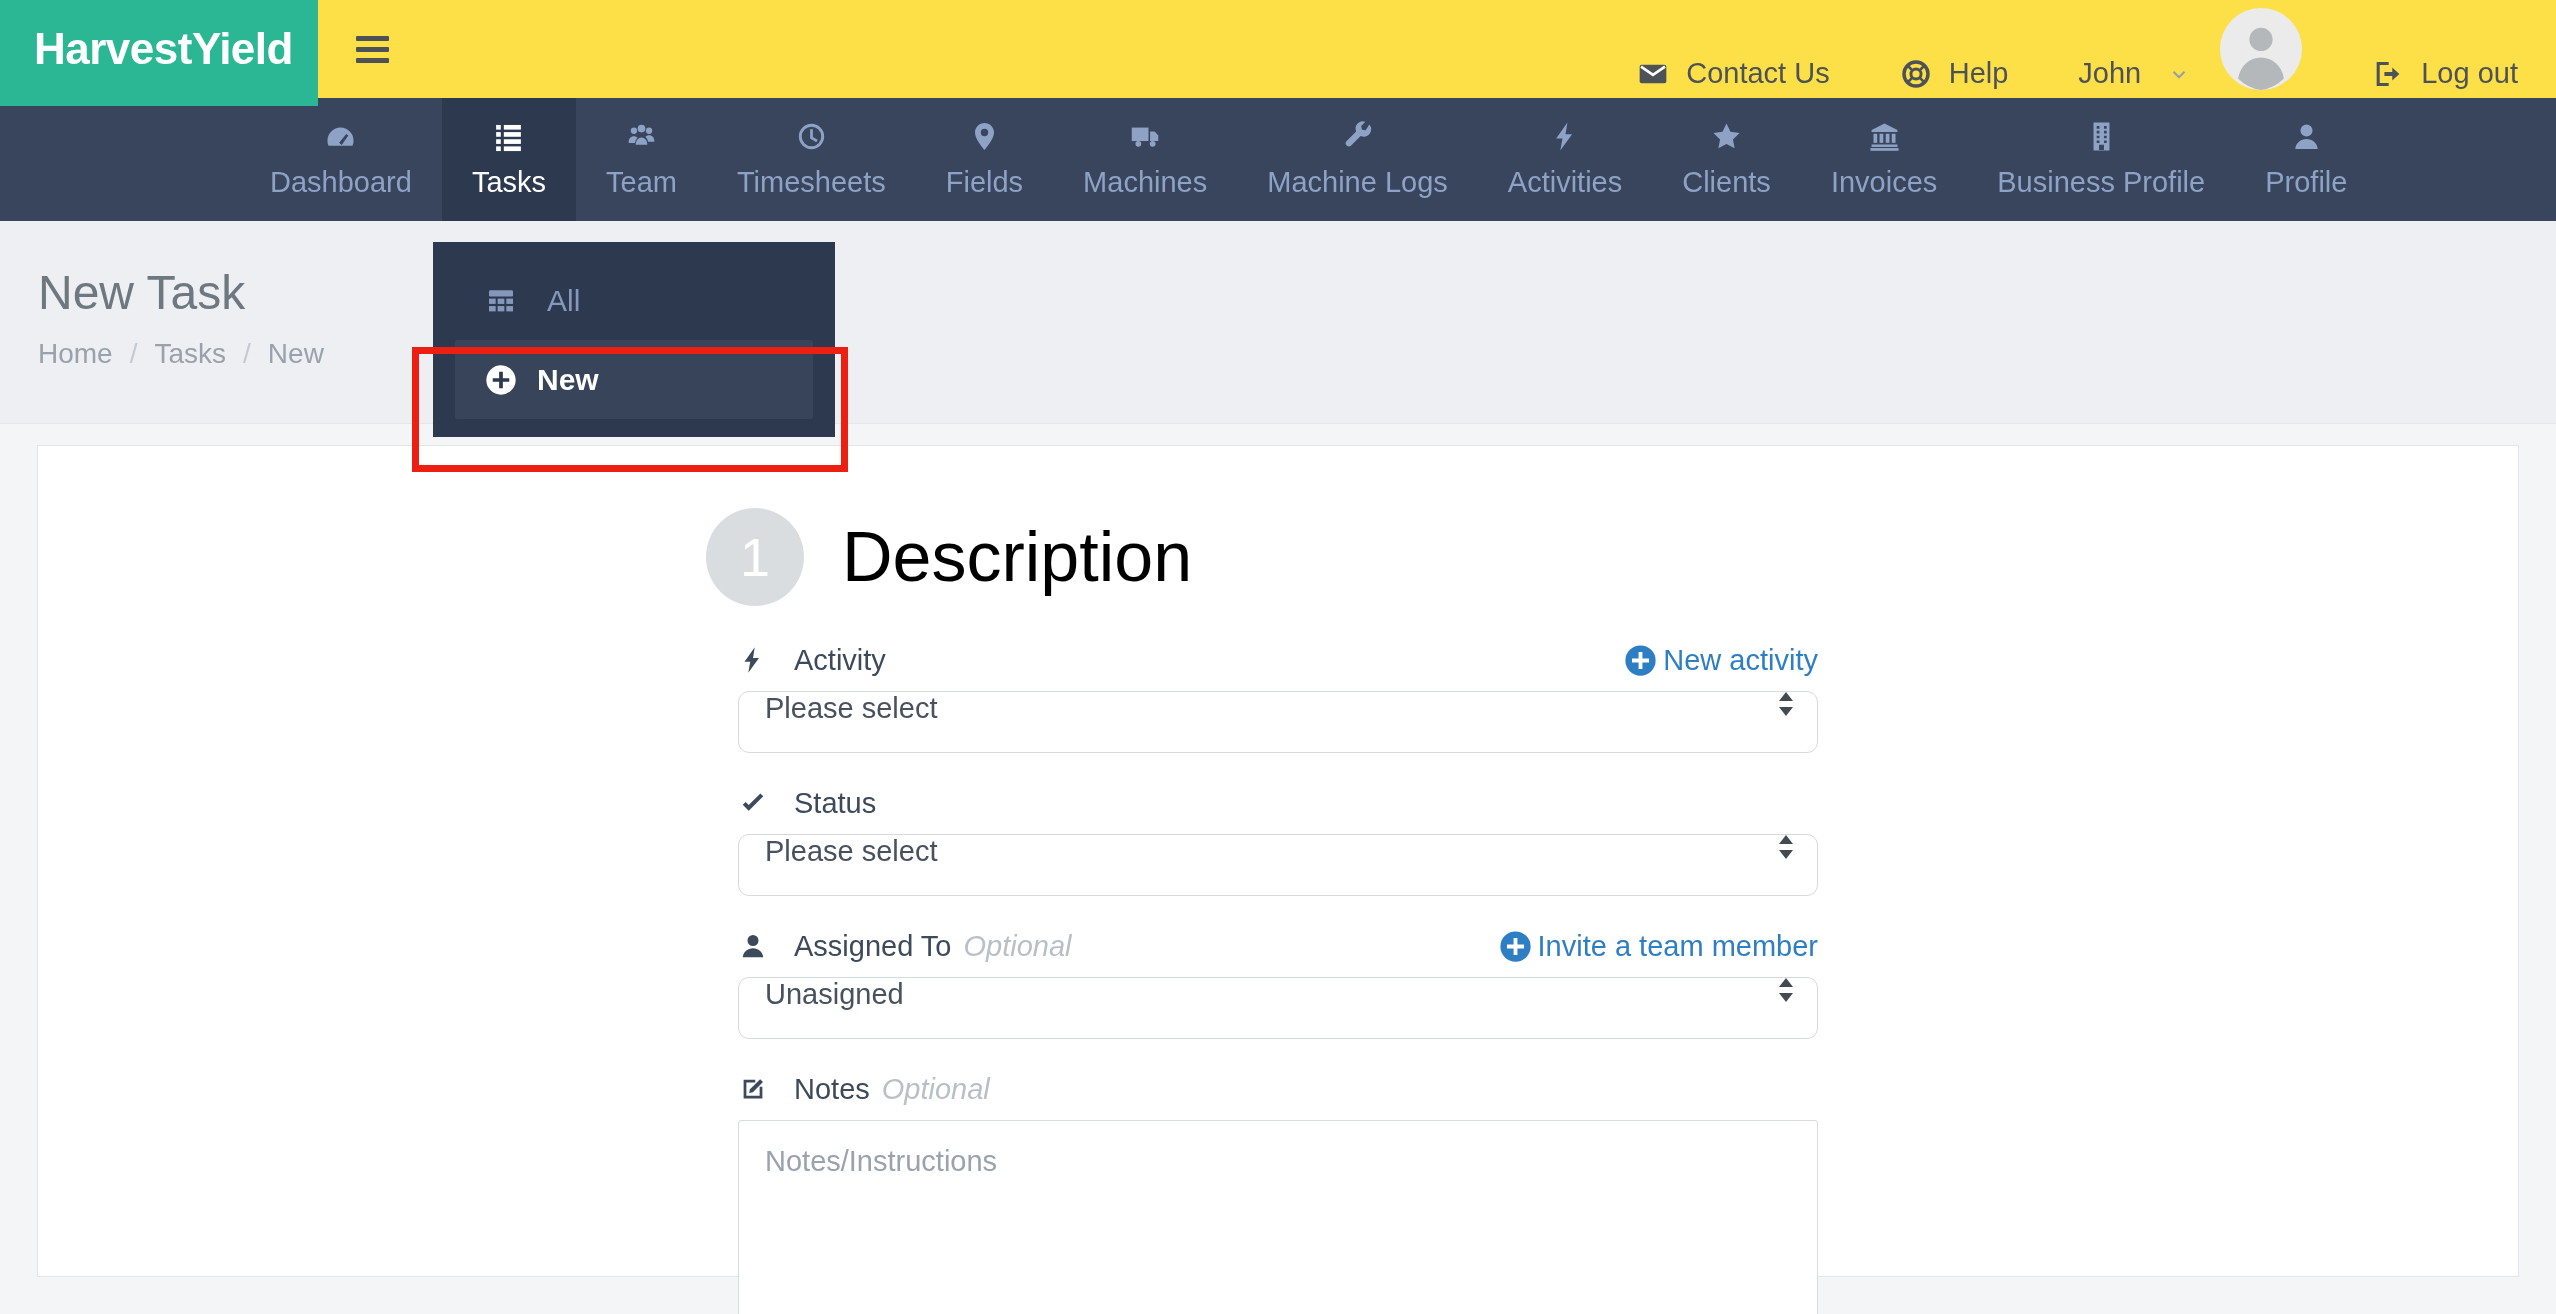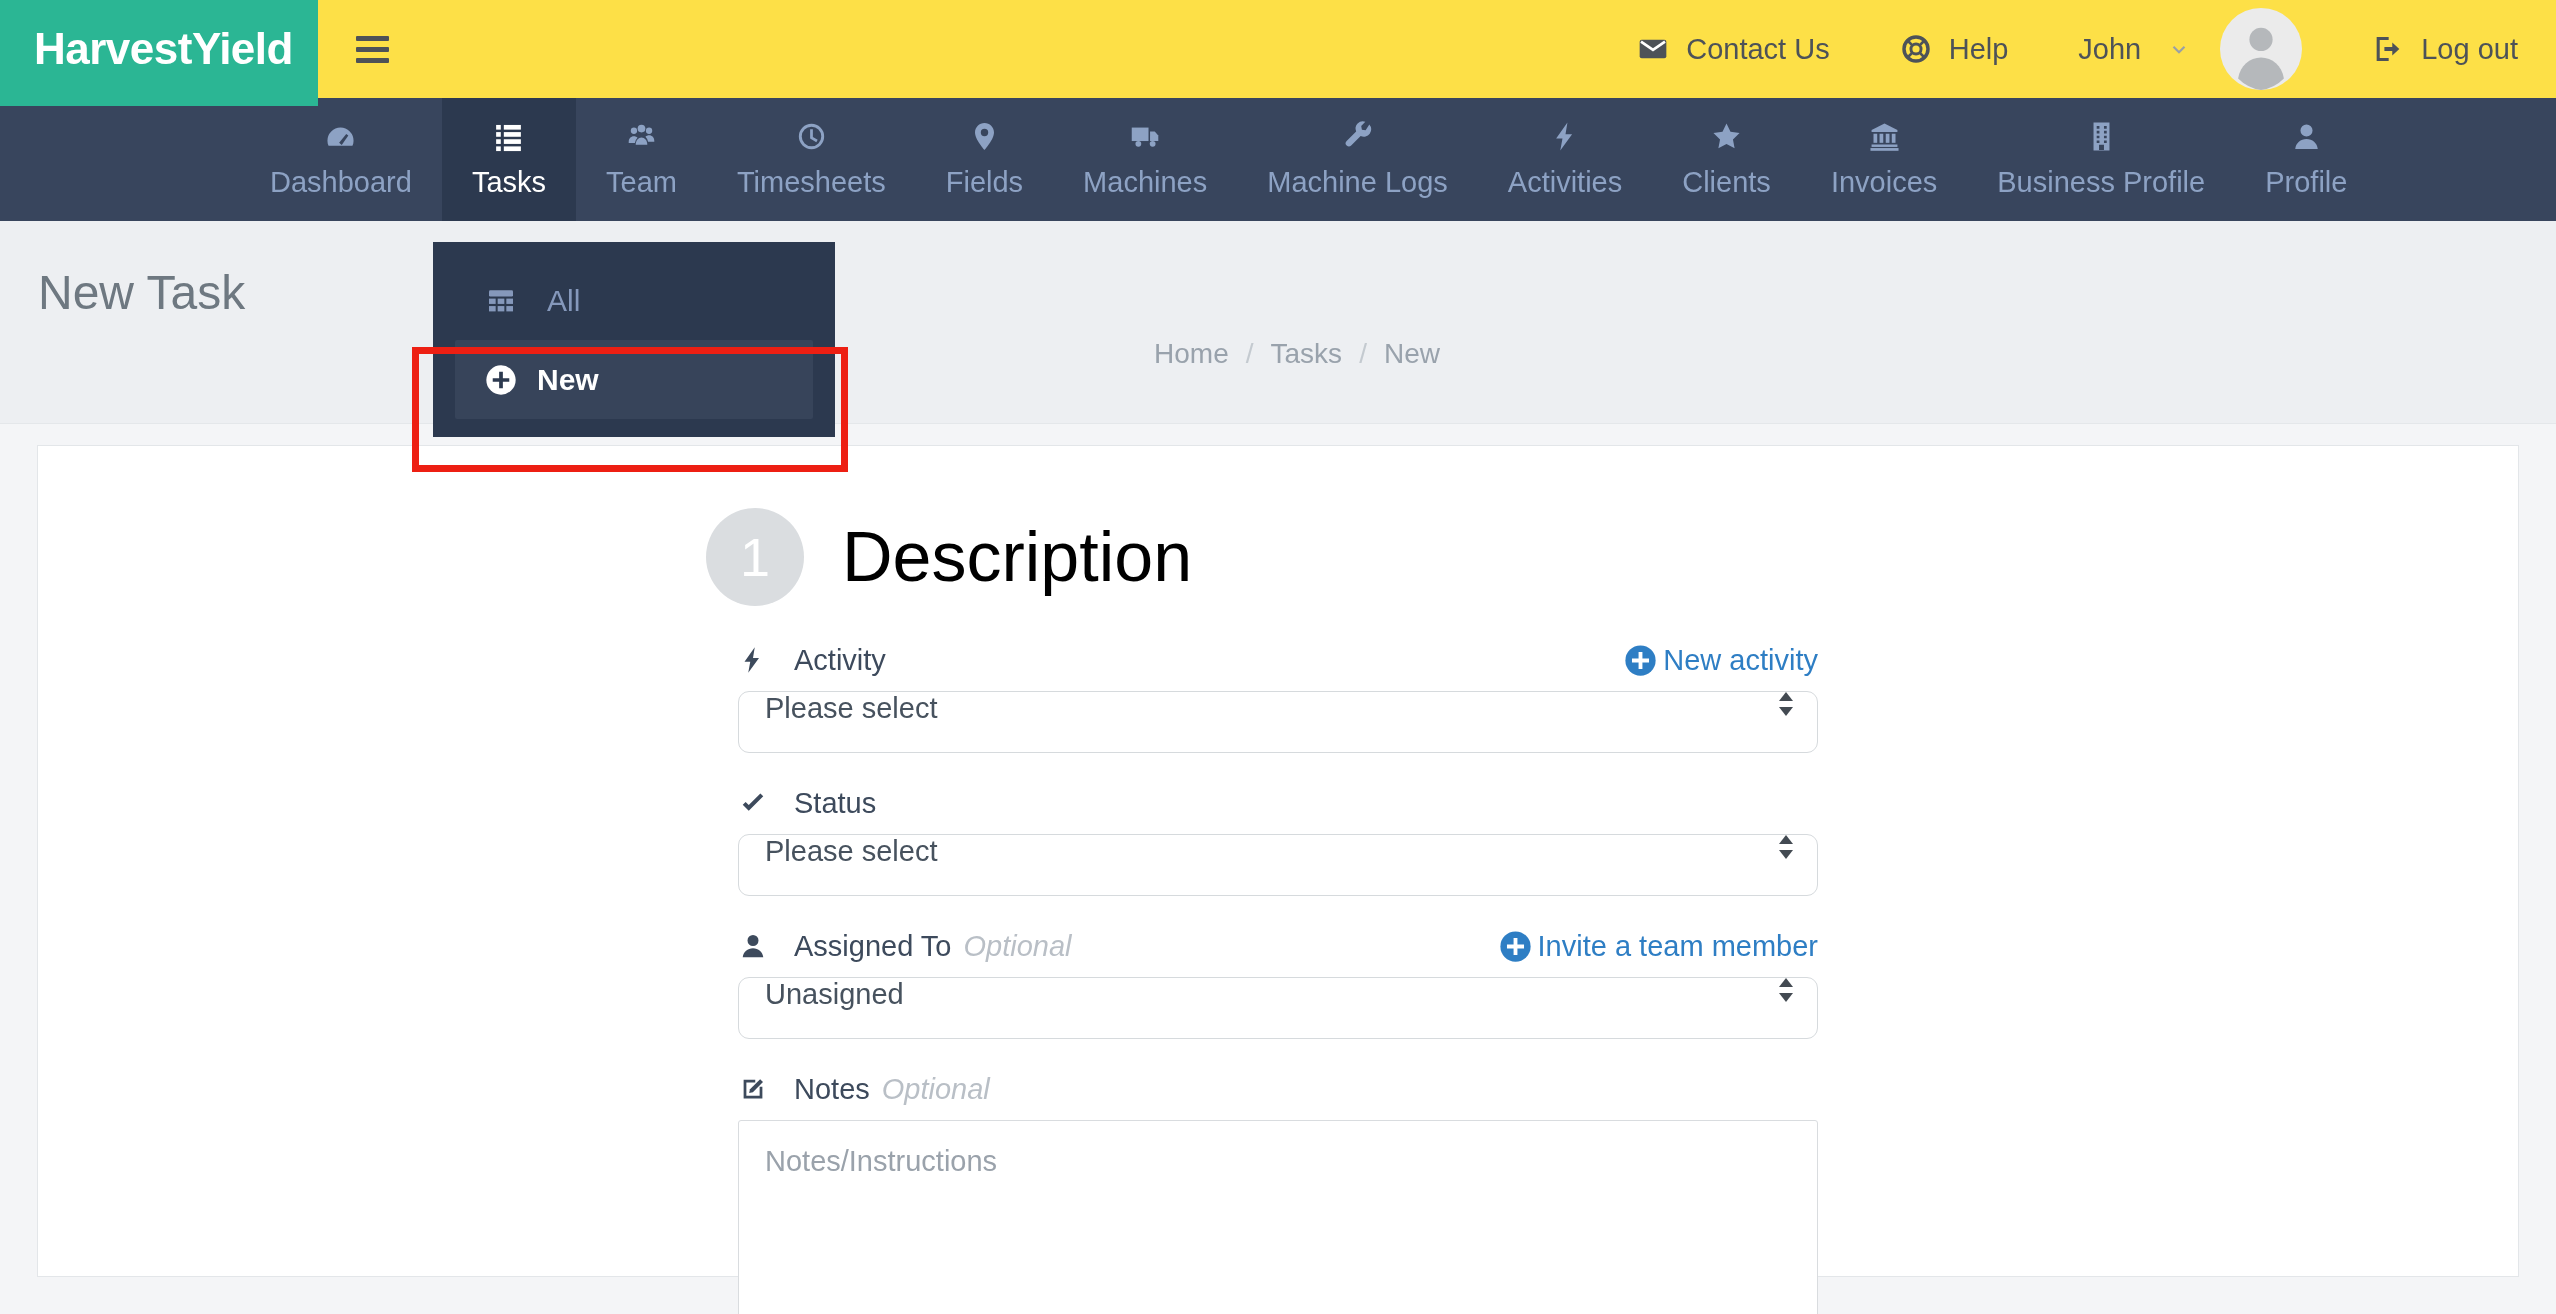--- a/index.html
+++ b/index.html
@@ -14,21 +14,21 @@
   
   .topbar { height: 98px; background: #fde047; display: flex; align-items: center; }
   .brand {
     width: 318px; height: 113px; background: #2bb694; color: #fff;
     display: flex; align-items: center; padding-left: 34px;
     font-size: 44px; font-weight: bold; letter-spacing: -0.5px;
   }
   .hamburger { margin-left: 38px; display: flex; flex-direction: column; gap: 6px; cursor: pointer; }
   .hamburger span { width: 33px; height: 5px; background: #4e5257; border-radius: 1px; }
   .topbar-right {
-    margin-left: auto; display: flex; align-items: center;
+    margin-left: auto; display: flex; align-items: flex-end;
     padding-right: 38px; font-size: 29px; color: #4d5258;
   }
   .tb-item { display: flex; align-items: center; gap: 17px; margin-left: 70px; cursor: pointer; }
   .tb-item svg { width: 32px; height: 32px; }
   .tb-user { gap: 27px; }
   .avatar { width: 82px; height: 82px; margin-left: 30px; cursor: pointer; }
 
   
   .navbar { height: 123px; background: #38455d; display: flex; padding-left: 240px; }
   .nav-item {
@@ -56,21 +56,21 @@
 
   
   .annotation-box {
     position: absolute; left: 412px; top: 347px; width: 436px; height: 125px;
     border: 7px solid #ed1f13; z-index: 20; pointer-events: none;
   }
 
   
   .page-header { height: 202px; background: #edeff2; padding: 44px 0 0 38px; }
   .page-title { font-size: 48px; color: #6e7881; font-weight: 400; }
-  .breadcrumb { margin-top: 18px; font-size: 28px; color: #99a2ac; display: flex; gap: 17px; align-items: center; justify-content: center; }
+  .breadcrumb { margin-top: 18px; font-size: 28px; color: #99a2ac; display: flex; gap: 17px; align-items: center; }
   .breadcrumb .sep { color: #c4cad0; }
   .breadcrumb .crumb-link { cursor: pointer; }
 
   
   .content { height: 854px; background: #f4f5f7; padding: 21px 37px 0; border-top: 1px solid #e4e7ea; }
   .card { background: #ffffff; border: 1px solid #e3e6e9; height: 100%; }
   .form-col { width: 1080px; margin: 0 auto; padding-top: 62px; }
 
   .step-header { display: flex; align-items: center; gap: 38px; margin-left: -32px; margin-bottom: 37px; }
   .step-circle {

